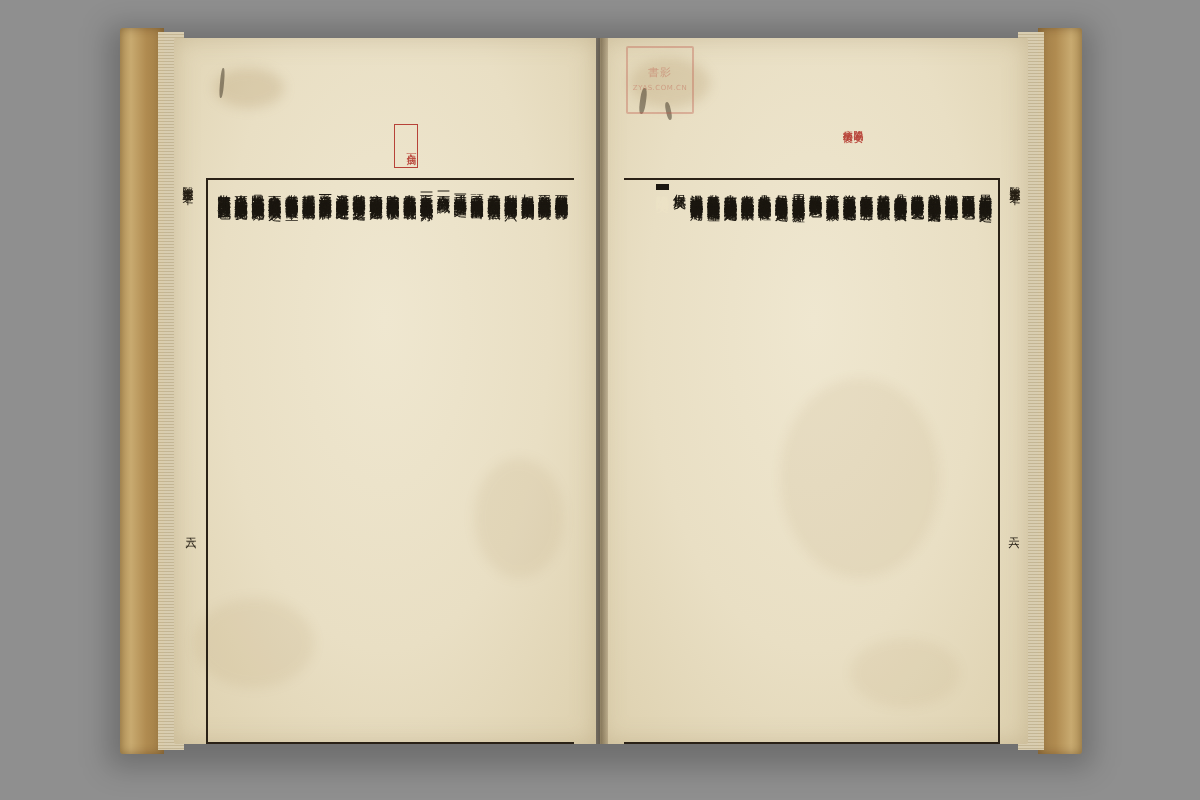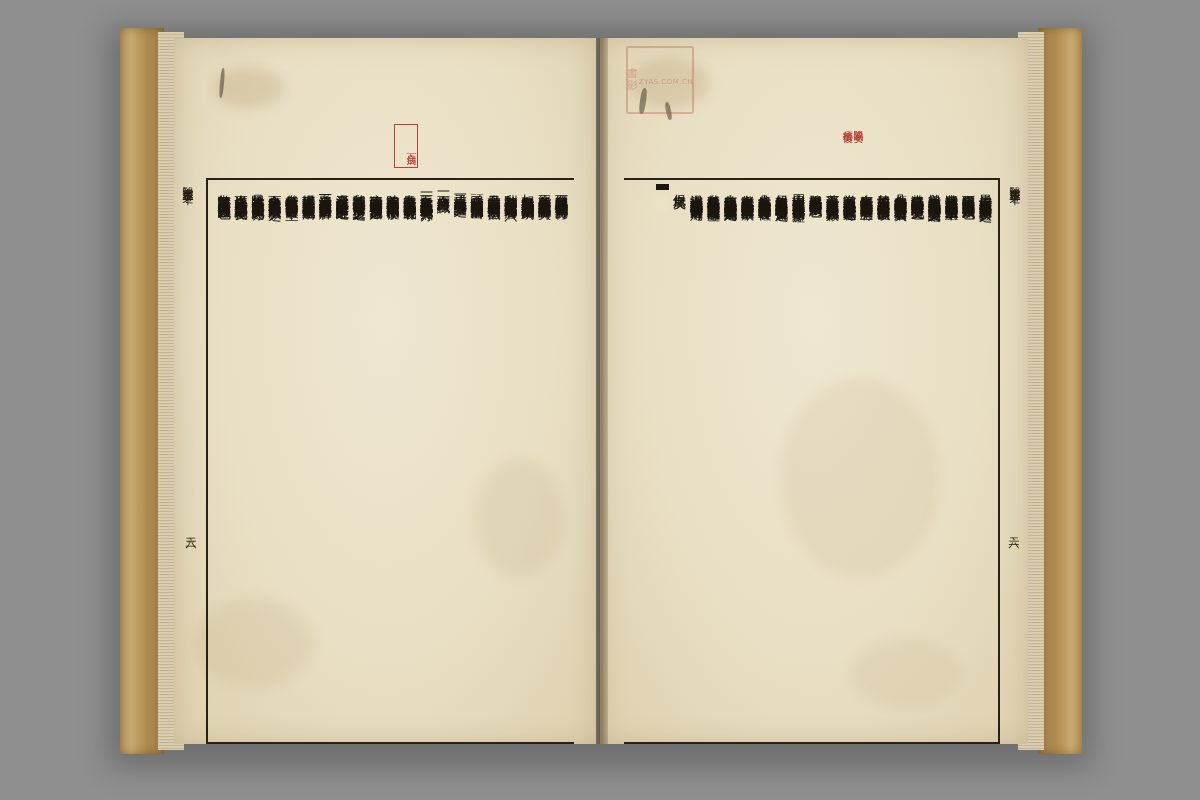--- a/index.html
+++ b/index.html
@@ -180,21 +180,21 @@
   .watermark {
     position: absolute;
     left: 506px;
     top: 18px;
     width: 64px;
     height: 64px;
     border: 2px solid rgba(190,90,75,0.35);
     color: rgba(190,90,75,0.40);
     font-size: 11px;
     display: flex;
-    flex-direction: row;
+    flex-direction: column;
     align-items: center;
     justify-content: center;
     line-height: 1.1;
     letter-spacing: 1px;
     border-radius: 2px;
   }
   .watermark .wm-sub { font-size: 7px; letter-spacing: .5px; margin-top: 6px; }
 
   
   .inkmark {

